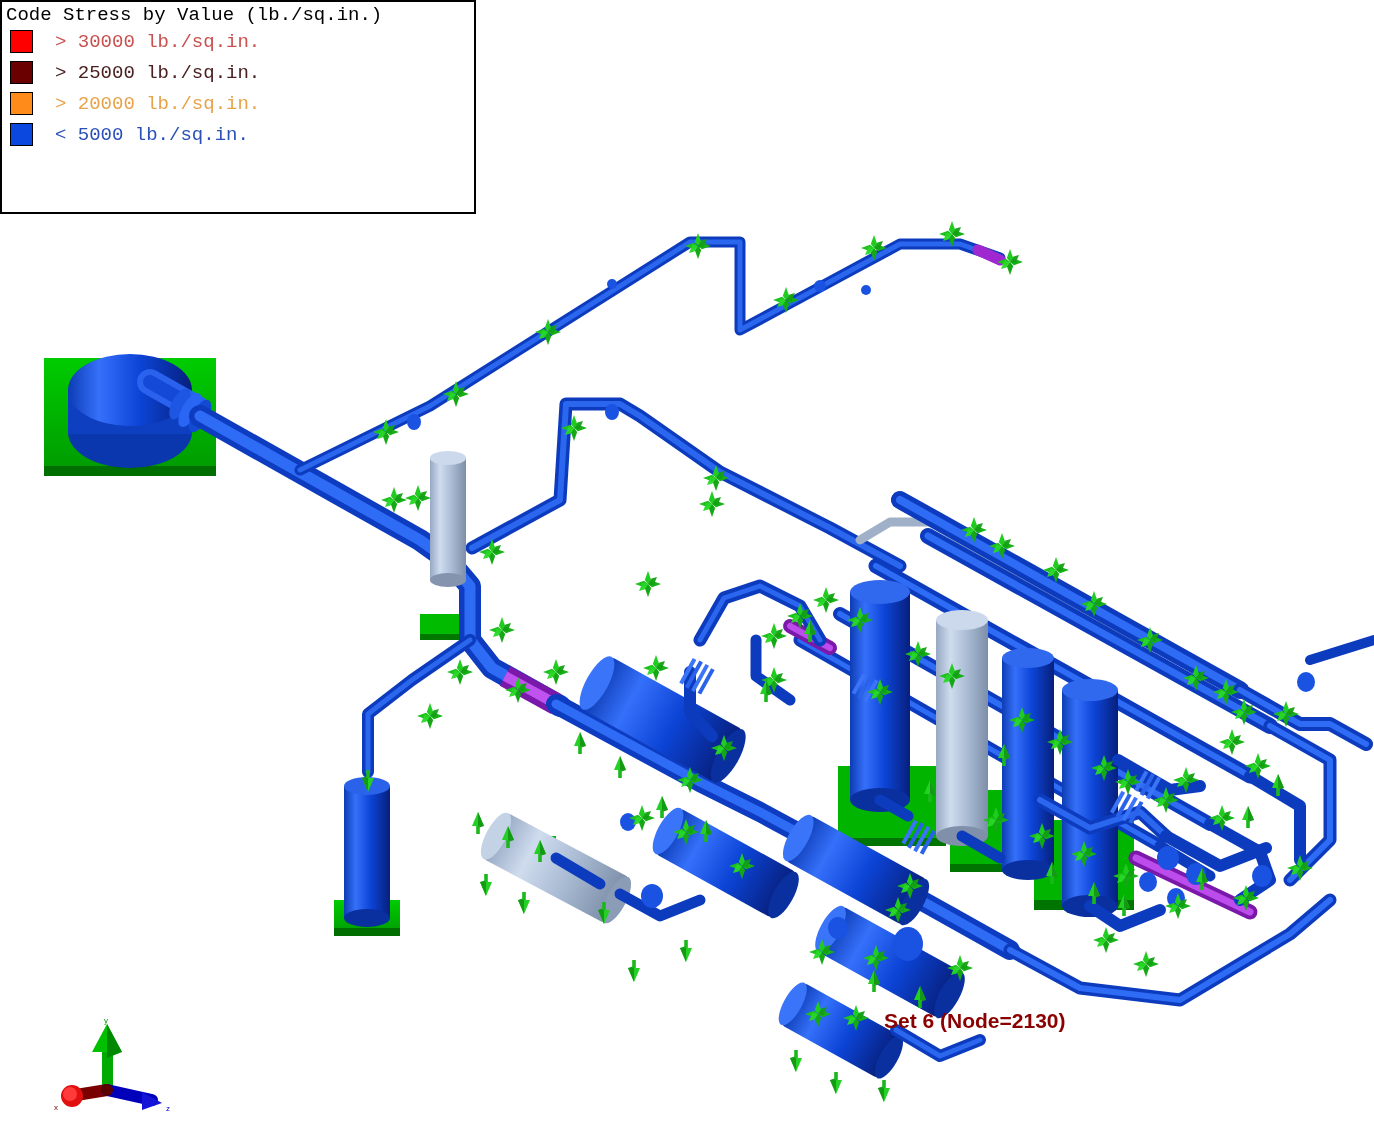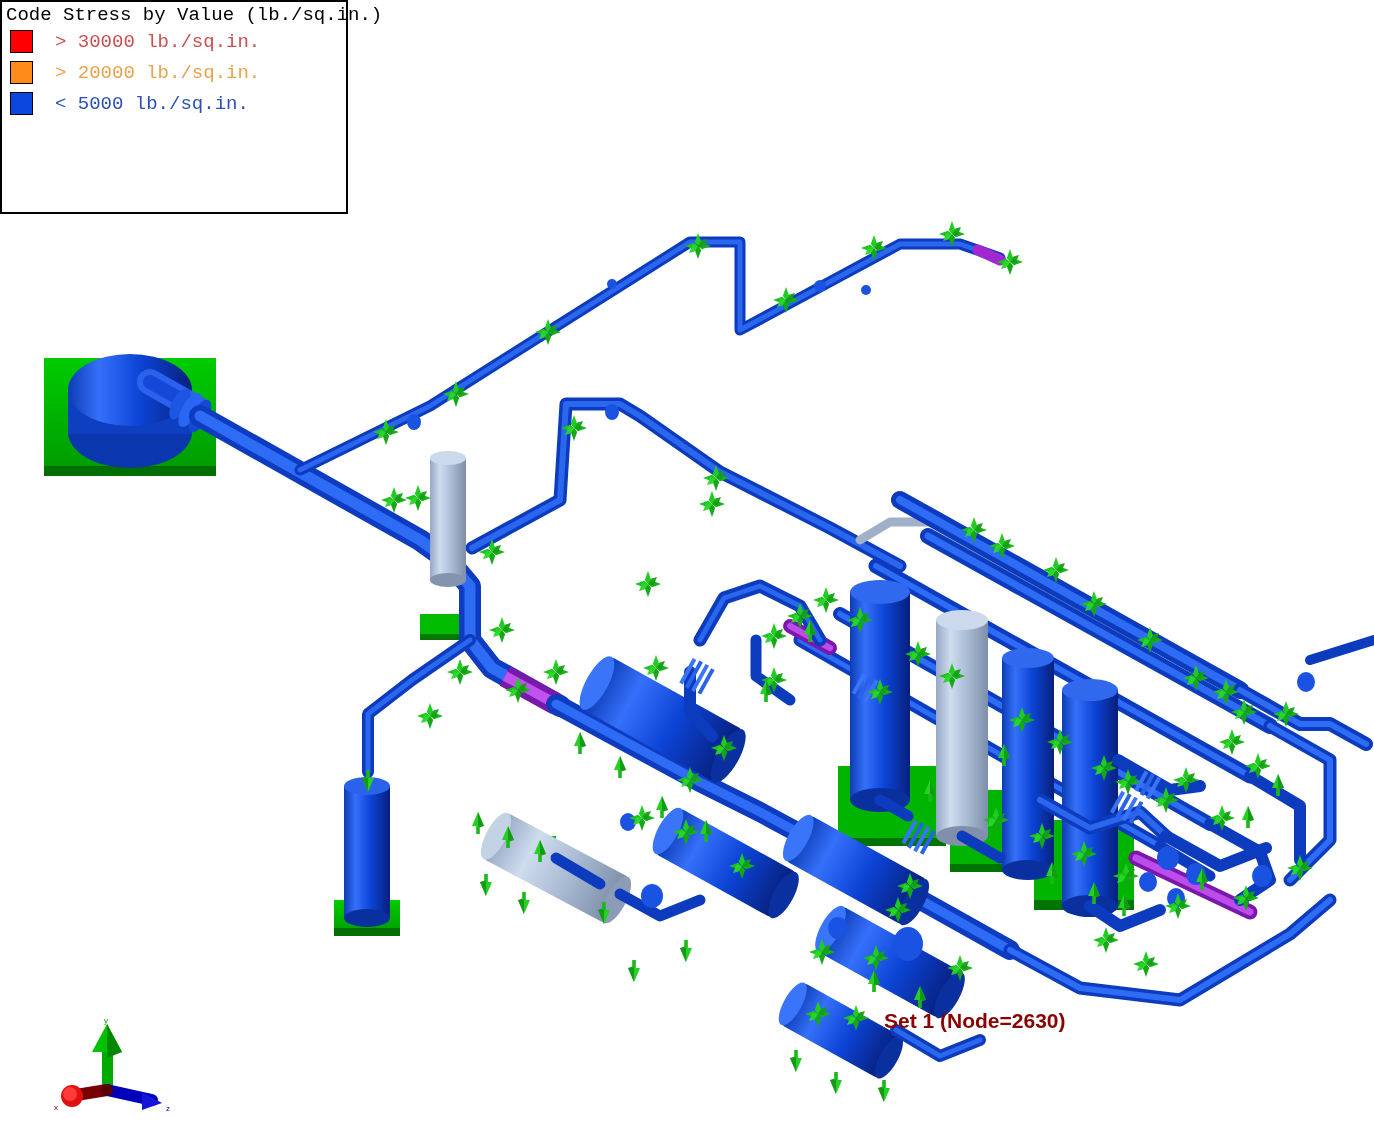--- a/index.html
+++ b/index.html
@@ -23,21 +23,21 @@
     left: 0; top: 0;
     width: 1374px;
     height: 1121px;
   }
 
   
   #legend {
     position: absolute;
     left: 0px;
     top: 0px;
-    width: 348px;
+    width: 476px;
     height: 214px;
     background: #ffffff;
     border: 2px solid #000000;
     box-sizing: border-box;
     z-index: 40;
   }
   #legend-title {
     font-family: "Liberation Mono", "DejaVu Sans Mono", monospace;
     font-size: 19px;
     color: #000000;
@@ -484,28 +484,32 @@
       <polygon points="162,1103 142,1092 142,1110" fill="#1414d8"></polygon>
 
       <circle cx="107" cy="1090" r="6" fill="#5a0000"></circle>
     </g>
   </svg>
 
   <div class="axis-letter" style="left:54px; top:1103px; color:#7a0000;">x</div>
   <div class="axis-letter" style="left:104px; top:1016px; color:#00a000;">y</div>
   <div class="axis-letter" style="left:166px; top:1104px; color:#0000bb;">z</div>
 
-  <div id="node-label">Set 1 (Node=2630)</div>
+  <div id="node-label">Set 6 (Node=2130)</div>
 
   <div id="legend">
     <div id="legend-title">Code Stress by Value (lb./sq.in.)</div>
     <div id="legend-rows">
         <div class="legend-row">
           <div class="legend-swatch" style="background: rgb(255, 0, 0);"></div>
           <div class="legend-label" style="color: rgb(200, 80, 78);">&gt; 30000 lb./sq.in.</div>
+        </div>
+        <div class="legend-row">
+          <div class="legend-swatch" style="background: rgb(107, 0, 0);"></div>
+          <div class="legend-label" style="color: rgb(74, 32, 32);">&gt; 25000 lb./sq.in.</div>
         </div>
         <div class="legend-row">
           <div class="legend-swatch" style="background: rgb(255, 140, 26);"></div>
           <div class="legend-label" style="color: rgb(232, 162, 74); text-align: center;">&gt; 20000 lb./sq.in.</div>
         </div>
         <div class="legend-row">
           <div class="legend-swatch" style="background: rgb(10, 72, 224);"></div>
           <div class="legend-label" style="color: rgb(42, 80, 184);">&lt; 5000 lb./sq.in.</div>
         </div>
       </div>

